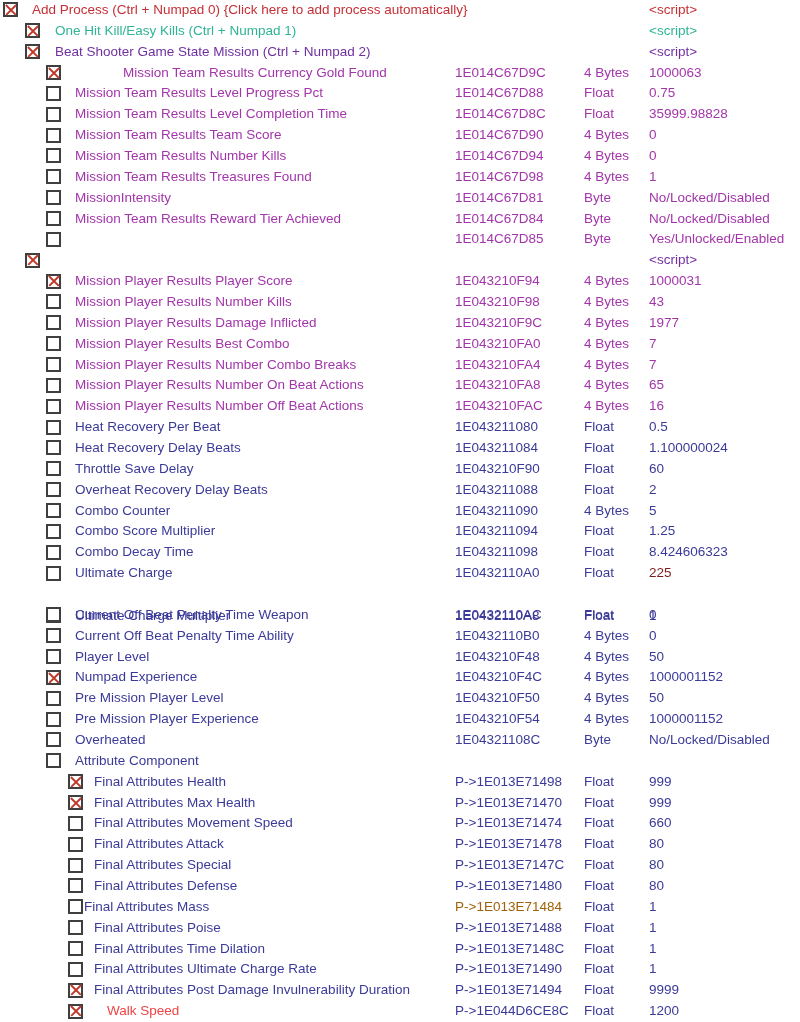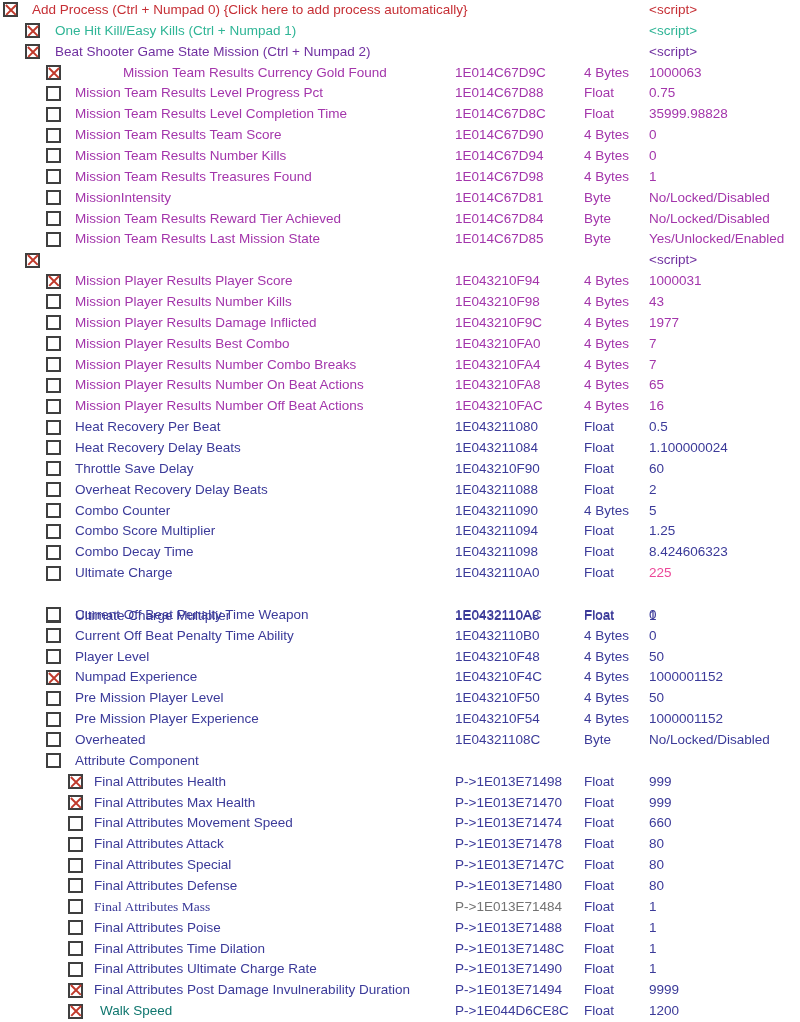--- a/index.html
+++ b/index.html
@@ -126,21 +126,20 @@
     </div>
     <div class="row" style="top: 208.571px;">
       <span class="cb" style="left: 46px; --x-color: #c0392b; border-color: rgb(63, 63, 63);"></span>
       <span class="cell desc" style="left: 75px; color: rgb(163, 53, 171);">Mission Team Results Reward Tier Achieved</span>
       <span class="cell addr" style="color: rgb(163, 53, 171);">1E014C67D84</span>
       <span class="cell type" style="color: rgb(163, 53, 171);">Byte</span>
       <span class="cell value" style="color: rgb(163, 53, 171);">No/Locked/Disabled</span>
     </div>
     <div class="row" style="top: 229.429px;">
       <span class="cb" style="left: 46px; --x-color: #c0392b; border-color: rgb(63, 63, 63);"></span>
-      <span class="cell desc" style="left: 75px; color: rgb(163, 53, 171);">Mission Team Results Last Mission State</span>
       <span class="cell addr" style="color: rgb(163, 53, 171);">1E014C67D85</span>
       <span class="cell type" style="color: rgb(163, 53, 171);">Byte</span>
       <span class="cell value" style="color: rgb(163, 53, 171);">Yes/Unlocked/Enabled</span>
     </div>
     <div class="row" style="top: 250.286px;">
       <span class="cb checked" style="left: 25px; --x-color: #c0392b; border-color: rgb(63, 63, 63);"></span>
       <span class="cell value" style="color: rgb(112, 48, 160);">&lt;script&gt;</span>
     </div>
     <div class="row" style="top: 271.143px;">
       <span class="cb checked" style="left: 46px; --x-color: #c0392b; border-color: rgb(63, 63, 63);"></span>
@@ -238,21 +237,21 @@
       <span class="cell desc" style="left: 75px; color: rgb(59, 58, 153);">Combo Decay Time</span>
       <span class="cell addr" style="color: rgb(59, 58, 153);">1E043211098</span>
       <span class="cell type" style="color: rgb(59, 58, 153);">Float</span>
       <span class="cell value" style="color: rgb(59, 58, 153);">8.424606323</span>
     </div>
     <div class="row" style="top: 563.143px;">
       <span class="cb" style="left: 46px; --x-color: #c0392b; border-color: rgb(63, 63, 63);"></span>
       <span class="cell desc" style="left: 75px; color: rgb(59, 58, 153);">Ultimate Charge</span>
       <span class="cell addr" style="color: rgb(59, 58, 153);">1E0432110A0</span>
       <span class="cell type" style="color: rgb(59, 58, 153);">Float</span>
-      <span class="cell value" style="color: #ec4899;">225</span>
+      <span class="cell value" style="color: #7f1d1d;">225</span>
     </div>
     <div class="row" style="top: 606px;">
       <span class="cb" style="left: 46px; --x-color: #c0392b; border-color: rgb(63, 63, 63);"></span>
       <span class="cell desc" style="left: 75px; color: rgb(59, 58, 153);">Ultimate Charge Multiplier</span>
       <span class="cell addr" style="color: rgb(59, 58, 153);">1E0432110A8</span>
       <span class="cell type" style="color: rgb(59, 58, 153);">Float</span>
       <span class="cell value" style="color: rgb(59, 58, 153);">1</span>
     </div>
     <div class="row" style="top: 604.857px;">
       <span class="cb" style="left: 46px; --x-color: #c0392b; border-color: rgb(63, 63, 63);"></span>
@@ -344,22 +343,22 @@
     </div>
     <div class="row" style="top: 876px;">
       <span class="cb" style="left: 68px; --x-color: #c0392b; border-color: rgb(63, 63, 63);"></span>
       <span class="cell desc" style="left: 94px; color: rgb(59, 58, 153);">Final Attributes Defense</span>
       <span class="cell addr" style="color: rgb(59, 58, 153);">P-&gt;1E013E71480</span>
       <span class="cell type" style="color: rgb(59, 58, 153);">Float</span>
       <span class="cell value" style="color: rgb(59, 58, 153);">80</span>
     </div>
     <div class="row" style="top: 896.857px;">
       <span class="cb" style="left: 68px; --x-color: #c0392b; border-color: rgb(63, 63, 63);"></span>
-      <span class="cell desc" style="left: 94px; color: rgb(59, 58, 153); font-family: Liberation Serif, serif;">Final Attributes Mass</span>
-      <span class="cell addr" style="color: #737373; text-align: center;">P-&gt;1E013E71484</span>
+      <span class="cell desc" style="left: 84px; color: rgb(59, 58, 153);">Final Attributes Mass</span>
+      <span class="cell addr" style="color: #a16207; text-align: center;">P-&gt;1E013E71484</span>
       <span class="cell type" style="color: rgb(59, 58, 153);">Float</span>
       <span class="cell value" style="color: rgb(59, 58, 153);">1</span>
     </div>
     <div class="row" style="top: 917.714px;">
       <span class="cb" style="left: 68px; --x-color: #c0392b; border-color: rgb(63, 63, 63);"></span>
       <span class="cell desc" style="left: 94px; color: rgb(59, 58, 153);">Final Attributes Poise</span>
       <span class="cell addr" style="color: rgb(59, 58, 153);">P-&gt;1E013E71488</span>
       <span class="cell type" style="color: rgb(59, 58, 153);">Float</span>
       <span class="cell value" style="color: rgb(59, 58, 153);">1</span>
     </div>
@@ -379,18 +378,18 @@
     </div>
     <div class="row" style="top: 980.286px;">
       <span class="cb checked" style="left: 68px; --x-color: #c0392b; border-color: rgb(63, 63, 63);"></span>
       <span class="cell desc" style="left: 94px; color: rgb(59, 58, 153);">Final Attributes Post Damage Invulnerability Duration</span>
       <span class="cell addr" style="color: rgb(59, 58, 153); text-align: right;">P-&gt;1E013E71494</span>
       <span class="cell type" style="color: rgb(59, 58, 153);">Float</span>
       <span class="cell value" style="color: rgb(59, 58, 153);">9999</span>
     </div>
     <div class="row" style="top: 1001.14px;">
       <span class="cb checked" style="left: 68px; --x-color: #c0392b; border-color: rgb(63, 63, 63);"></span>
-      <span class="cell desc" style="left: 100px; color: #0f766e;">Walk Speed</span>
+      <span class="cell desc" style="left: 107px; color: #ef4444;">Walk Speed</span>
       <span class="cell addr" style="color: rgb(59, 58, 153);">P-&gt;1E044D6CE8C</span>
       <span class="cell type" style="color: rgb(59, 58, 153);">Float</span>
       <span class="cell value" style="color: rgb(59, 58, 153);">1200</span>
     </div>
   </div>
 
 </body></html>

